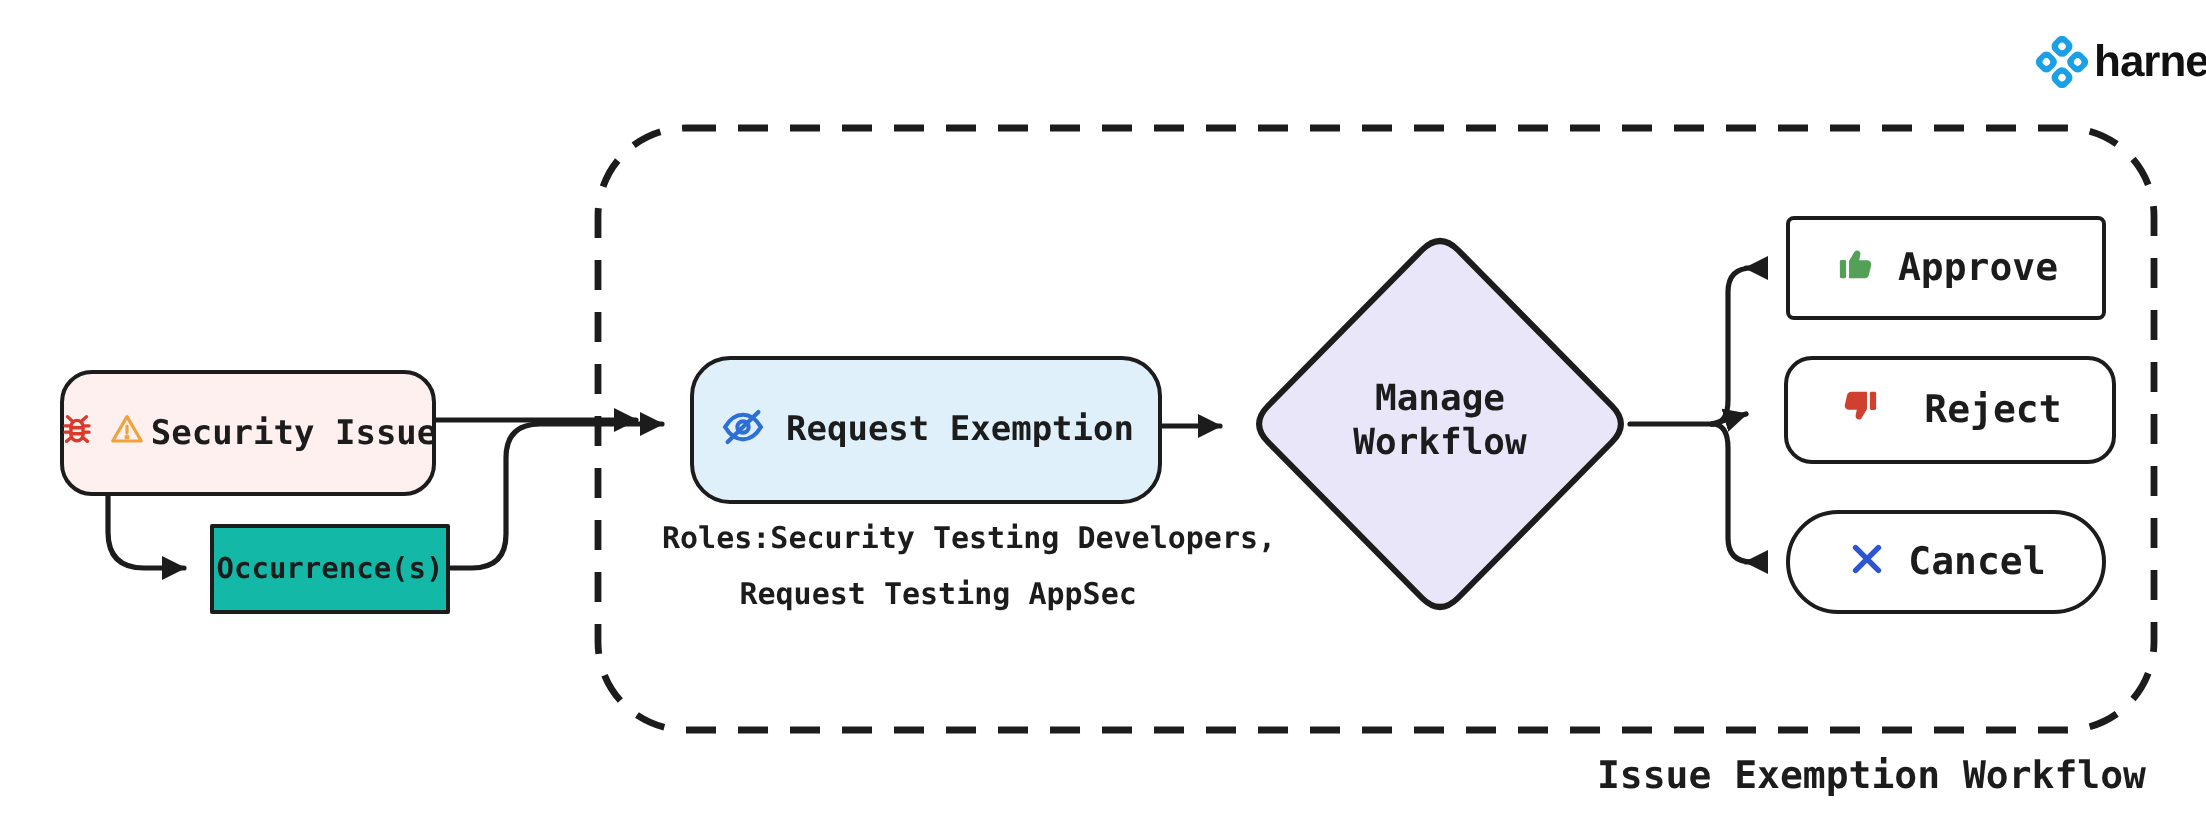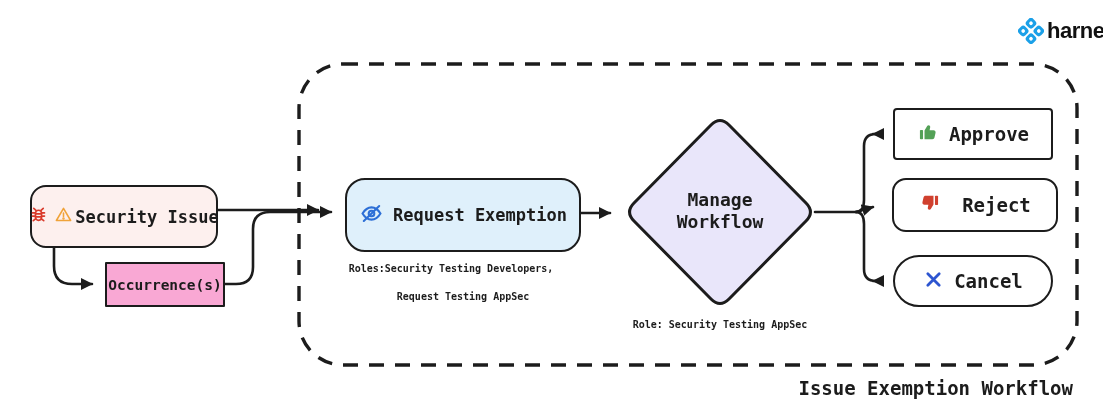--- a/index.html
+++ b/index.html
@@ -7,30 +7,30 @@
          font-family:"DejaVu Sans Mono",monospace;color:#1c1c1c;}
   .layer{position:absolute;left:0;top:0;width:1103px;height:418px;}
   svg.layer{z-index:1;}
   .node{position:absolute;z-index:2;box-sizing:border-box;border:2.5px solid #1c1c1c;
         display:flex;align-items:center;justify-content:center;background:#fff;}
   .node .lbl{font-weight:bold;white-space:nowrap;}
   #security-issue{left:30px;top:185px;width:188px;height:63px;border-radius:16px;
                   background:#fdf0ee;flex-direction:row;gap:2px;}
   #security-issue .lbl{font-size:17px;}
   .icon-row{display:flex;align-items:center;gap:6px;height:20px;}
-  #occurrences{left:105px;top:262px;width:120px;height:45px;border-radius:1px;background:#f9a8d4;}
+  #occurrences{left:105px;top:262px;width:120px;height:45px;border-radius:1px;background:#14b8a6;}
   #occurrences .lbl{font-size:14.5px;}
   #request-exemption{left:345px;top:178px;width:236px;height:74px;border-radius:20px;
                      background:#dff0fb;gap:9px;}
   #request-exemption .lbl{font-size:17px;}
   #approve{left:893px;top:108px;width:160px;height:52px;border-radius:4px;gap:10px;}
   #reject{left:892px;top:178px;width:166px;height:54px;border-radius:14px;gap:21px;}
   #cancel{left:893px;top:255px;width:160px;height:52px;border-radius:26px;gap:10px;}
   #approve .lbl,#reject .lbl,#cancel .lbl{font-size:19px;}
-  .note{position:absolute;z-index:2;font-size:10px;font-weight:bold;text-align:center;
+  .note{position:absolute;z-index:2;font-size:15px;font-weight:bold;text-align:center;
         line-height:14px;white-space:pre;}
   #roles-note{left:331px;top:262px;width:240px;}
   #role-note{left:600px;top:318px;width:240px;}
   #diamond-label{position:absolute;z-index:2;left:640px;top:189px;width:160px;text-align:center;
                  font-size:18px;font-weight:bold;line-height:22px;}
   #workflow-title{position:absolute;z-index:2;right:30px;top:377px;font-size:19px;font-weight:bold;}
   #brand{position:absolute;z-index:2;left:1018px;top:18px;display:flex;align-items:flex-start;gap:3px;}
   #brand .word{font-family:"Liberation Sans",sans-serif;font-size:22px;font-weight:700;
                letter-spacing:-0.5px;color:#111;}
 </style>
@@ -125,21 +125,20 @@
 
   <div class="note" id="roles-note"><span>Roles:Security Testing Developers,</span><br>
     <span>Request Testing AppSec</span>
   </div>
 
   <div id="diamond-label">
     <span>Manage</span><br>
     <span>Workflow</span>
   </div>
 
-  <div class="note" id="role-note">Role: Security Testing AppSec</div>
 
   <div class="node" id="approve">
     <span>
       <svg width="22" height="22" viewBox="0 0 24 24">
         <g fill="#53a157">
           <rect x="3.2" y="9.8" width="3.4" height="10" rx="0.8"></rect>
           <path d="M8.2 19.8 h8.6 c1.1 0 2 -.75 2.25 -1.8 l1.2 -5.3 c.33 -1.4 -.75 -2.7 -2.2 -2.7 h-4.3 l.65 -3.2 c.22 -1.15 -.65 -2.2 -1.8 -2.2 -.62 0 -1.2 .33 -1.5 .86 L8.2 10.3 Z"></path>
         </g>
       </svg>
     </span>

